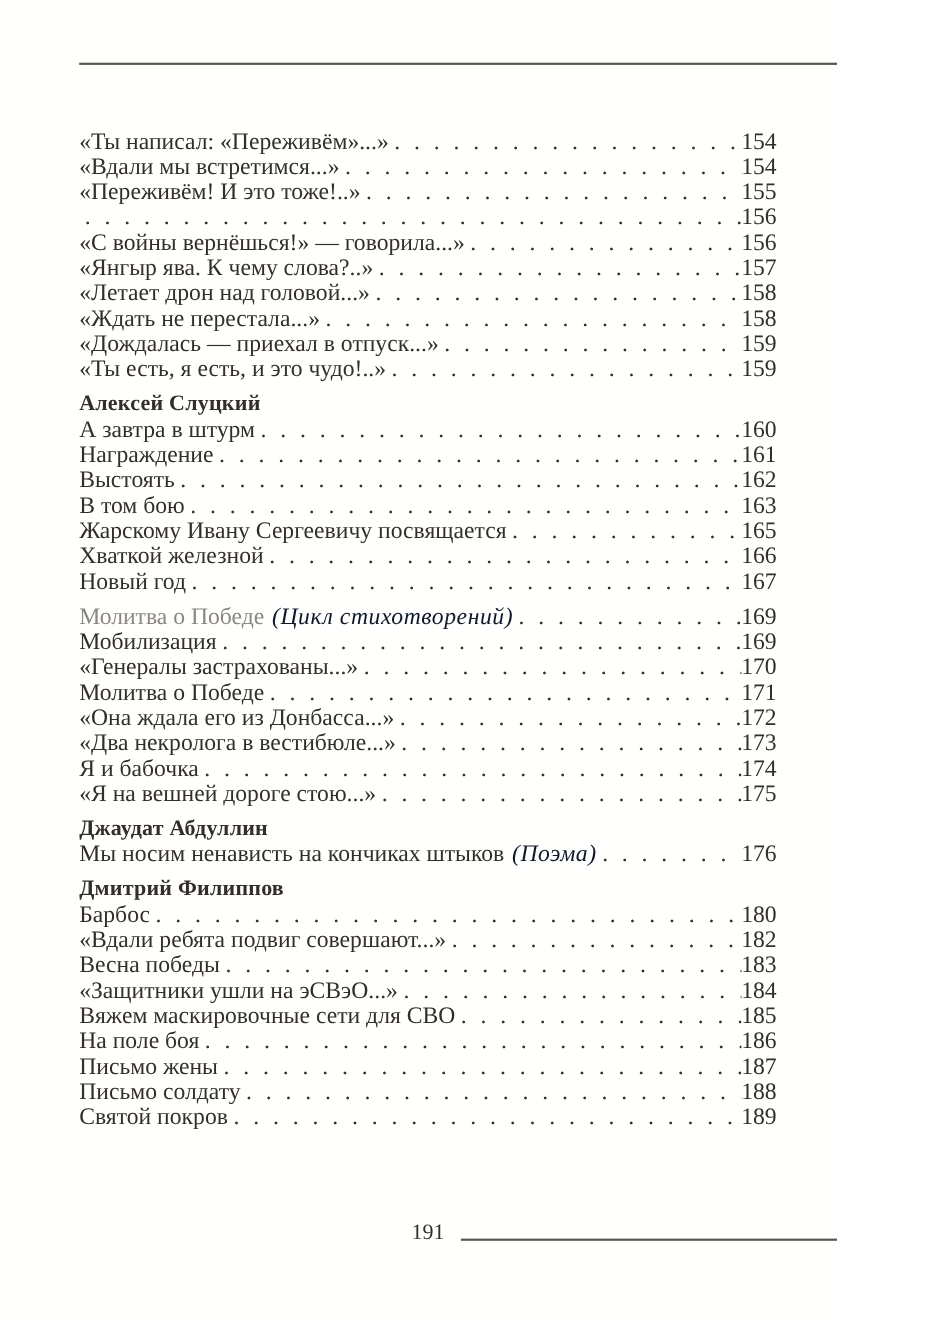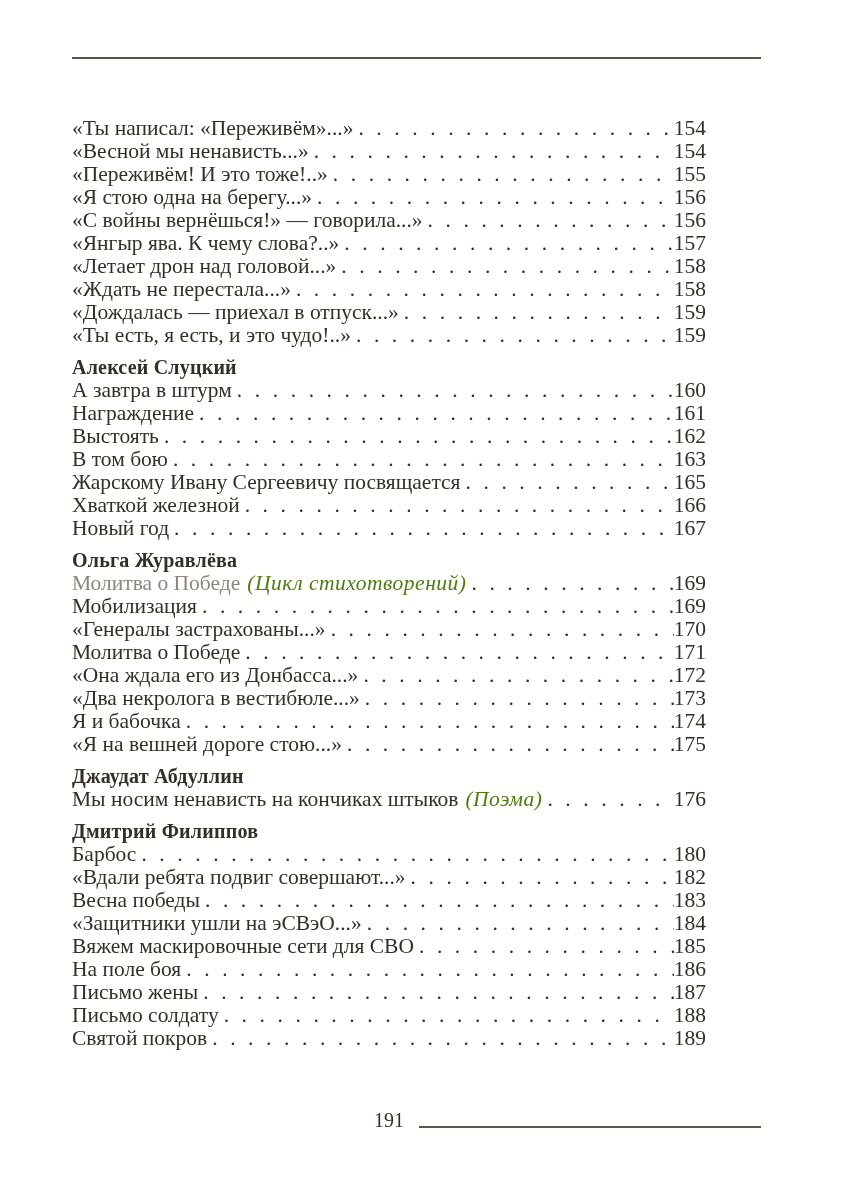--- a/index.html
+++ b/index.html
@@ -48,21 +48,21 @@
     white-space: nowrap;
   }
   .title {
     flex: 0 0 auto;
   }
   .title.muted {
     color: #8b8780;
   }
   .it {
     font-style: italic;
-    color: #4d7c0f;
+    color: #0f172a;
     margin-left: 7px;
     letter-spacing: 0.5px;
   }
   .dots {
     flex: 1 1 0;
     min-width: 0;
     overflow: hidden;
     letter-spacing: 3.6px;
     padding-left: 5px;
   }
@@ -95,31 +95,30 @@
   <div class="top-rule"></div>
 
   <main class="toc" id="toc">
       <section class="toc-section">
         <div class="row">
           <span class="title">«Ты написал: «Переживём»...»</span>
           <span class="dots">. . . . . . . . . . . . . . . . . . . . . . . . . . . . . . . . . . . . . . . . . . . . . . . . . . . . . . . . . . . . </span>
           <span class="pg">154</span>
         </div>
         <div class="row">
-          <span class="title">«Весной мы ненависть...»</span>
+          <span class="title">«Вдали мы встретимся...»</span>
           <span class="dots">. . . . . . . . . . . . . . . . . . . . . . . . . . . . . . . . . . . . . . . . . . . . . . . . . . . . . . . . . . . . </span>
           <span class="pg">154</span>
         </div>
         <div class="row">
           <span class="title">«Переживём! И это тоже!..»</span>
           <span class="dots">. . . . . . . . . . . . . . . . . . . . . . . . . . . . . . . . . . . . . . . . . . . . . . . . . . . . . . . . . . . . </span>
           <span class="pg">155</span>
         </div>
         <div class="row">
-          <span class="title">«Я стою одна на берегу...»</span>
           <span class="dots">. . . . . . . . . . . . . . . . . . . . . . . . . . . . . . . . . . . . . . . . . . . . . . . . . . . . . . . . . . . . </span>
           <span class="pg">156</span>
         </div>
         <div class="row">
           <span class="title">«С войны вернёшься!» — говорила...»</span>
           <span class="dots">. . . . . . . . . . . . . . . . . . . . . . . . . . . . . . . . . . . . . . . . . . . . . . . . . . . . . . . . . . . . </span>
           <span class="pg">156</span>
         </div>
         <div class="row">
           <span class="title">«Янгыр ява. К чему слова?..»</span>
@@ -179,21 +178,20 @@
           <span class="dots">. . . . . . . . . . . . . . . . . . . . . . . . . . . . . . . . . . . . . . . . . . . . . . . . . . . . . . . . . . . . </span>
           <span class="pg">166</span>
         </div>
         <div class="row">
           <span class="title">Новый год</span>
           <span class="dots">. . . . . . . . . . . . . . . . . . . . . . . . . . . . . . . . . . . . . . . . . . . . . . . . . . . . . . . . . . . . </span>
           <span class="pg">167</span>
         </div>
       </section>
       <section class="toc-section">
-        <div class="author">Ольга Журавлёва</div>
         <div class="row">
           <span class="title muted">Молитва о Победе<span class="it">(Цикл стихотворений)</span></span>
           <span class="dots">. . . . . . . . . . . . . . . . . . . . . . . . . . . . . . . . . . . . . . . . . . . . . . . . . . . . . . . . . . . . </span>
           <span class="pg">169</span>
         </div>
         <div class="row">
           <span class="title">Мобилизация</span>
           <span class="dots">. . . . . . . . . . . . . . . . . . . . . . . . . . . . . . . . . . . . . . . . . . . . . . . . . . . . . . . . . . . . </span>
           <span class="pg">169</span>
         </div>

